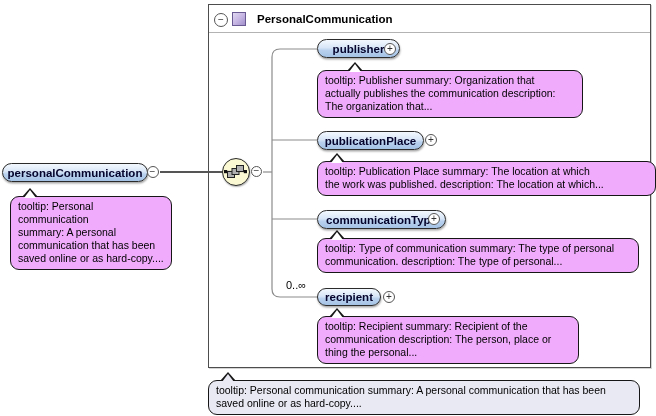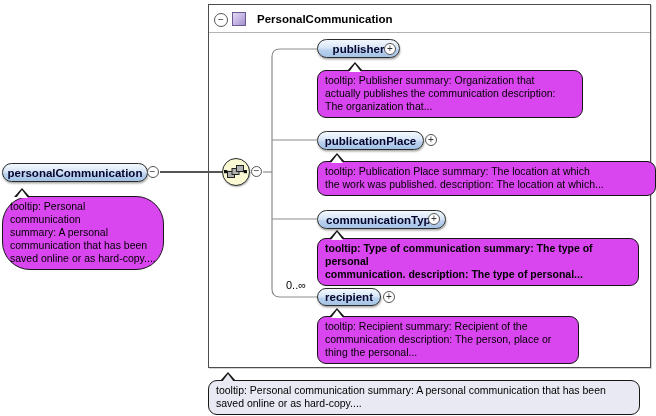--- a/index.html
+++ b/index.html
@@ -46,21 +46,21 @@
   .toggle.big { width:14px; height:14px; line-height:11px; }
 
   .seq-circle {
     position:absolute; left:222px; top:158px; width:28px; height:28px;
     border:1.4px solid #2b2b2b; border-radius:50%; box-sizing:border-box;
     background:#fbf9d3; z-index:3; box-shadow:0.5px 1px 1.5px rgba(0,0,0,0.3);
   }
 
   .tooltip {
     position:absolute; z-index:4; box-sizing:border-box;
-    background:#d946ef; border:1px solid #161616; border-radius:9px;
+    background:#f0abfc; border:1px solid #161616; border-radius:9px;
     padding:3px 7px 4px 7px; font-size:10.5px; line-height:13px; color:#000;
     white-space:pre-line;
   }
   .tooltip::before {
     content:""; position:absolute; top:-9px; left:11px; width:0; height:0;
     border-left:8px solid transparent; border-right:8px solid transparent;
     border-bottom:9px solid #161616;
   }
   .tooltip::after {
     content:""; position:absolute; top:-7px; left:12.5px; width:0; height:0;
@@ -97,21 +97,21 @@
     </div>
     <div class="ctype-icon"></div>
     <div class="header-title">PersonalCommunication</div>
     <div class="divider"></div>
   </div>
 
   <div class="pill" style="left:2px; top:163px; width:146px; height:19px;">personalCommunication</div>
   <div class="toggle" style="left:146.5px; top:166px;">
     <span>−</span>
   </div>
-  <div class="tooltip" style="left:2px; top:196px; width:162px;border-radius:28px;">tooltip: Personal communication
+  <div class="tooltip" style="left:10px; top:196px; width:162px;">tooltip: Personal communication
 summary: A personal
 communication that has been
 saved online or as hard-copy....</div>
 
   <div class="seq-circle">
     <svg width="25" height="25" viewBox="0 0 25 25">
       <line x1="2" y1="12.5" x2="23" y2="12.5" stroke="#333" stroke-width="1.2"></line>
       <rect x="1" y="11" width="3.2" height="3.2" fill="#111"></rect>
       <rect x="20.8" y="11" width="3.2" height="3.2" fill="#111"></rect>
       <rect x="4.5" y="12.5" width="7" height="6" fill="#b0b0b0" stroke="#222" stroke-width="1"></rect>
@@ -135,21 +135,21 @@
   <div class="toggle" style="left:425px; top:134px;">
     <span>+</span>
   </div>
   <div class="tooltip" style="left:317px; top:161px; width:339px;">tooltip: Publication Place summary: The location at which
 the work was published. description: The location at which...</div>
 
   <div class="pill" style="left:317px; top:210px; width:129px; height:19px;">communicationType</div>
   <div class="toggle" style="left:428px; top:213px;">
     <span>+</span>
   </div>
-  <div class="tooltip" style="left:317px; top:238px; width:322px;font-weight:bold;">tooltip: Type of communication summary: The type of personal
+  <div class="tooltip" style="left:317px; top:238px; width:322px;">tooltip: Type of communication summary: The type of personal
 communication. description: The type of personal...</div>
 
   <div class="cardinality">0..∞</div>
   <div class="pill" style="left:317px; top:288px; width:64px; height:18px;">recipient</div>
   <div class="toggle" style="left:383px; top:291px;">
     <span>+</span>
   </div>
   <div class="tooltip" style="left:317px; top:316px; width:262px;">tooltip: Recipient summary: Recipient of the
 communication description: The person, place or
 thing the personal...</div>

